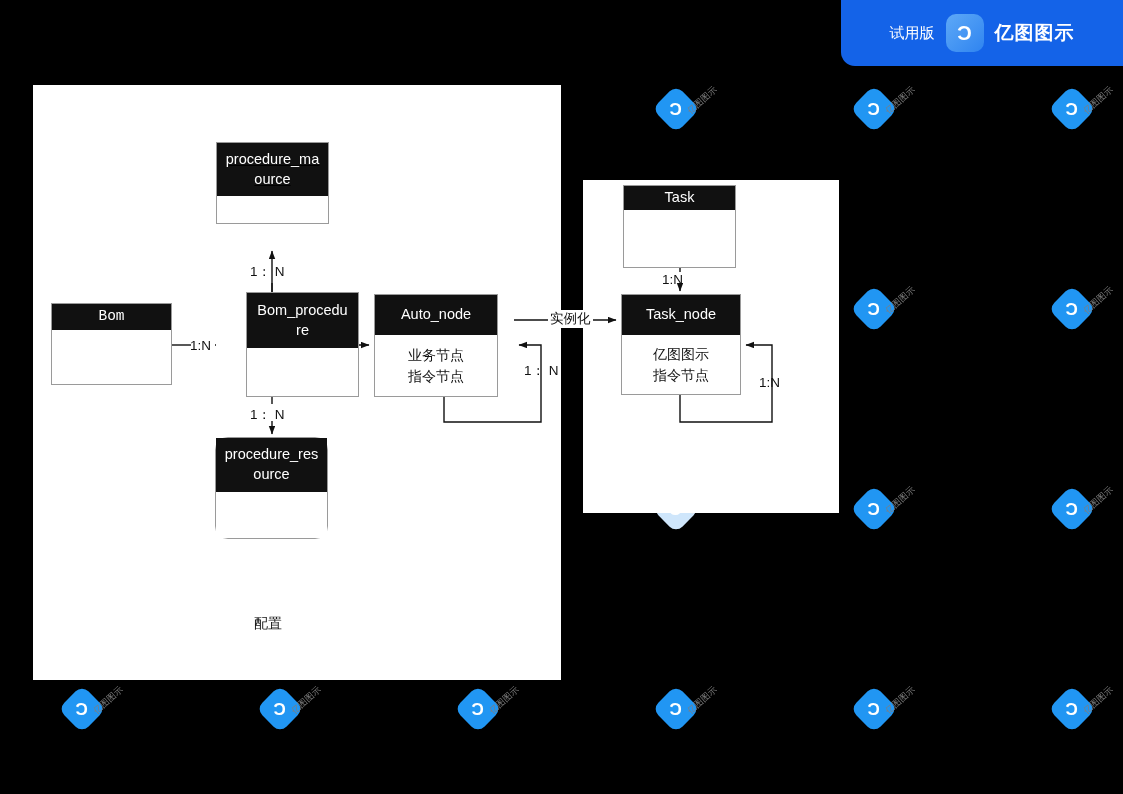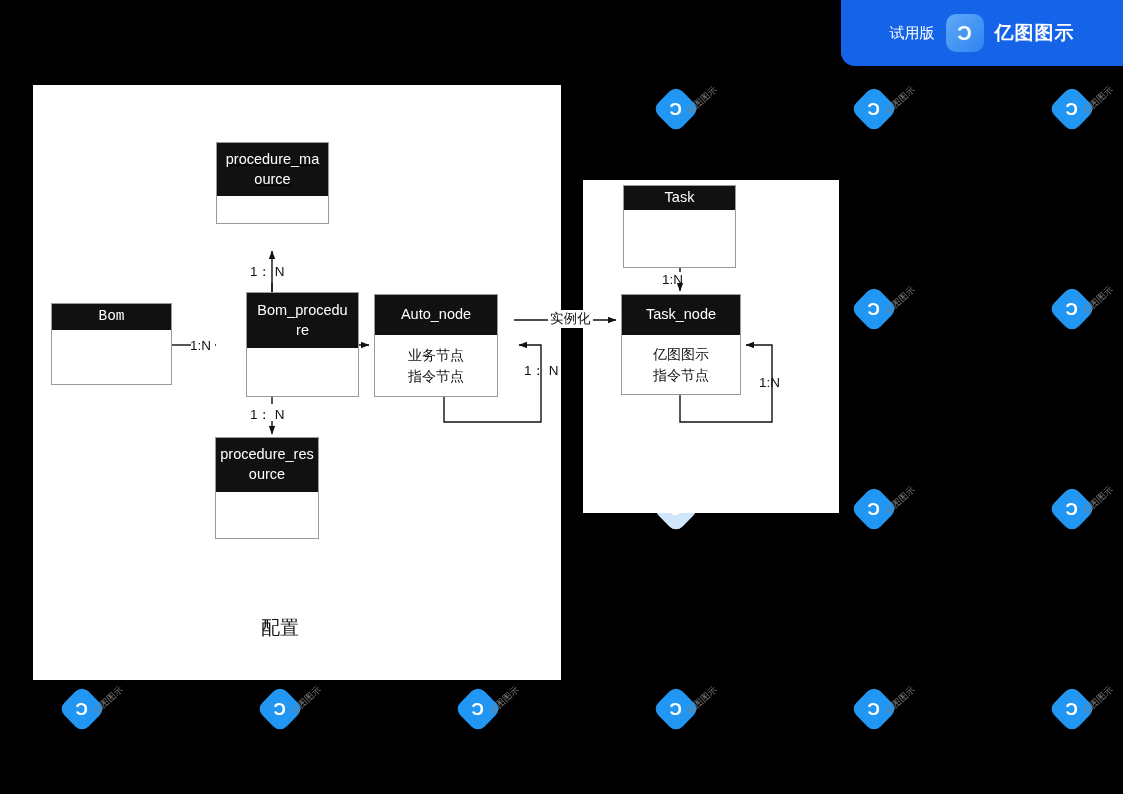--- a/index.html
+++ b/index.html
@@ -163,21 +163,21 @@
 
   #ent-bom { left: 51px; top: 303px; width: 121px; height: 82px; }
   #ent-bom .ent-head { height: 26px; font-family: Liberation Mono, monospace; }
 
   #ent-bom-procedure { left: 230px; top: 292px; width: 113px; height: 105px; margin-left: 16px; }
   #ent-bom-procedure .ent-head { height: 55px; }
 
   #ent-auto-node { left: 374px; top: 294px; width: 124px; height: 103px; }
   #ent-auto-node .ent-head { height: 40px; }
 
-  #ent-procedure-resource { left: 215px; top: 437px; width: 104px; height: 102px; }
+  #ent-procedure-resource { left: 215px; top: 437px; width: 113px; height: 102px; border-radius: 13px; }
   #ent-procedure-resource .ent-head { height: 54px; }
 
   #ent-task { left: 623px; top: 185px; width: 113px; height: 83px; }
   #ent-task .ent-head { height: 24px; }
 
   #ent-task-node { left: 621px; top: 294px; width: 120px; height: 101px; }
   #ent-task-node .ent-head { height: 40px; }
 
   
   .edge-label {
@@ -192,24 +192,24 @@
   #lbl-bom   { left: 190px; top: 338px; }
   #lbl-pr    { left: 250px; top: 406px; }
   #lbl-auto-loop { left: 524px; top: 362px; }
   #lbl-instantiate { left: 548px; top: 310px; background:#ffffff; padding:0 2px; }
   #lbl-task  { left: 662px; top: 272px; }
   #lbl-tasknode-loop { left: 759px; top: 375px; }
 
   
   #note-config {
     position: absolute;
-    left: 261px;
+    left: 254px;
     top: 615px;
     z-index: 20;
-    font-size: 19px;
+    font-size: 14px;
     color: #111111;
   }
 </style>
 </head>
 <body>
 
 <div id="watermark-layer">
     <div class="wm on-light" style="left: 65px; top: 92px;">
       <div class="wm-badge">
         <span>Ɔ</span>

